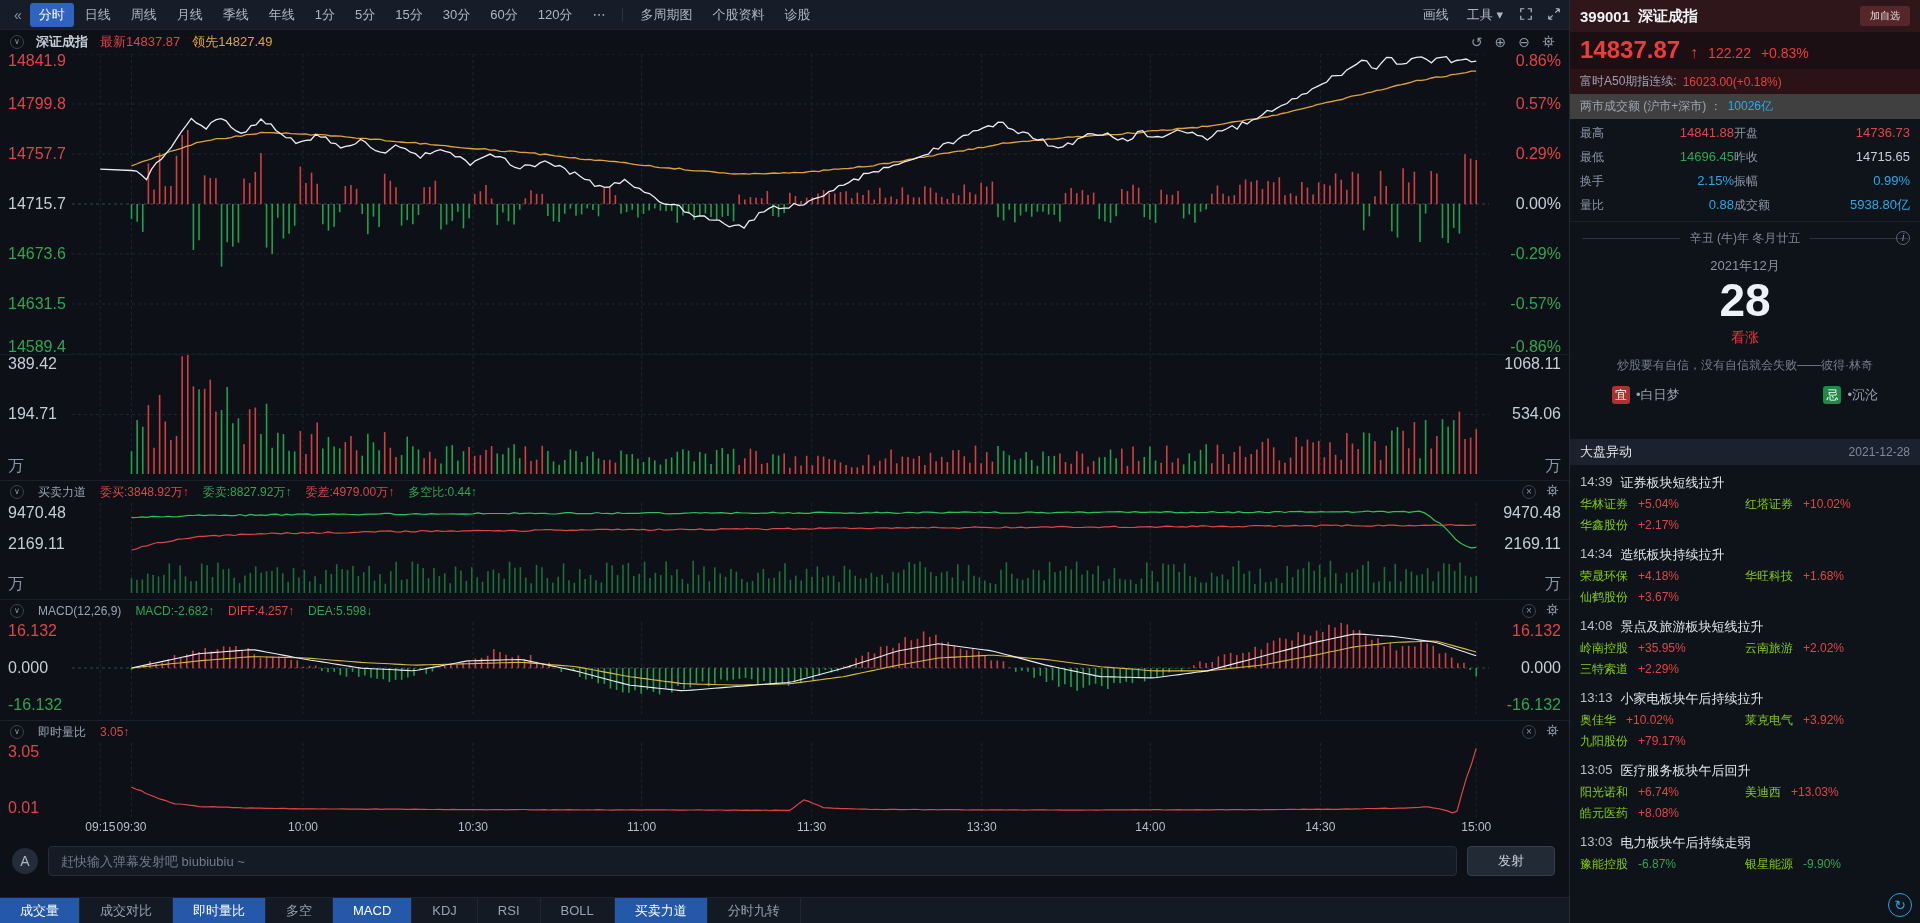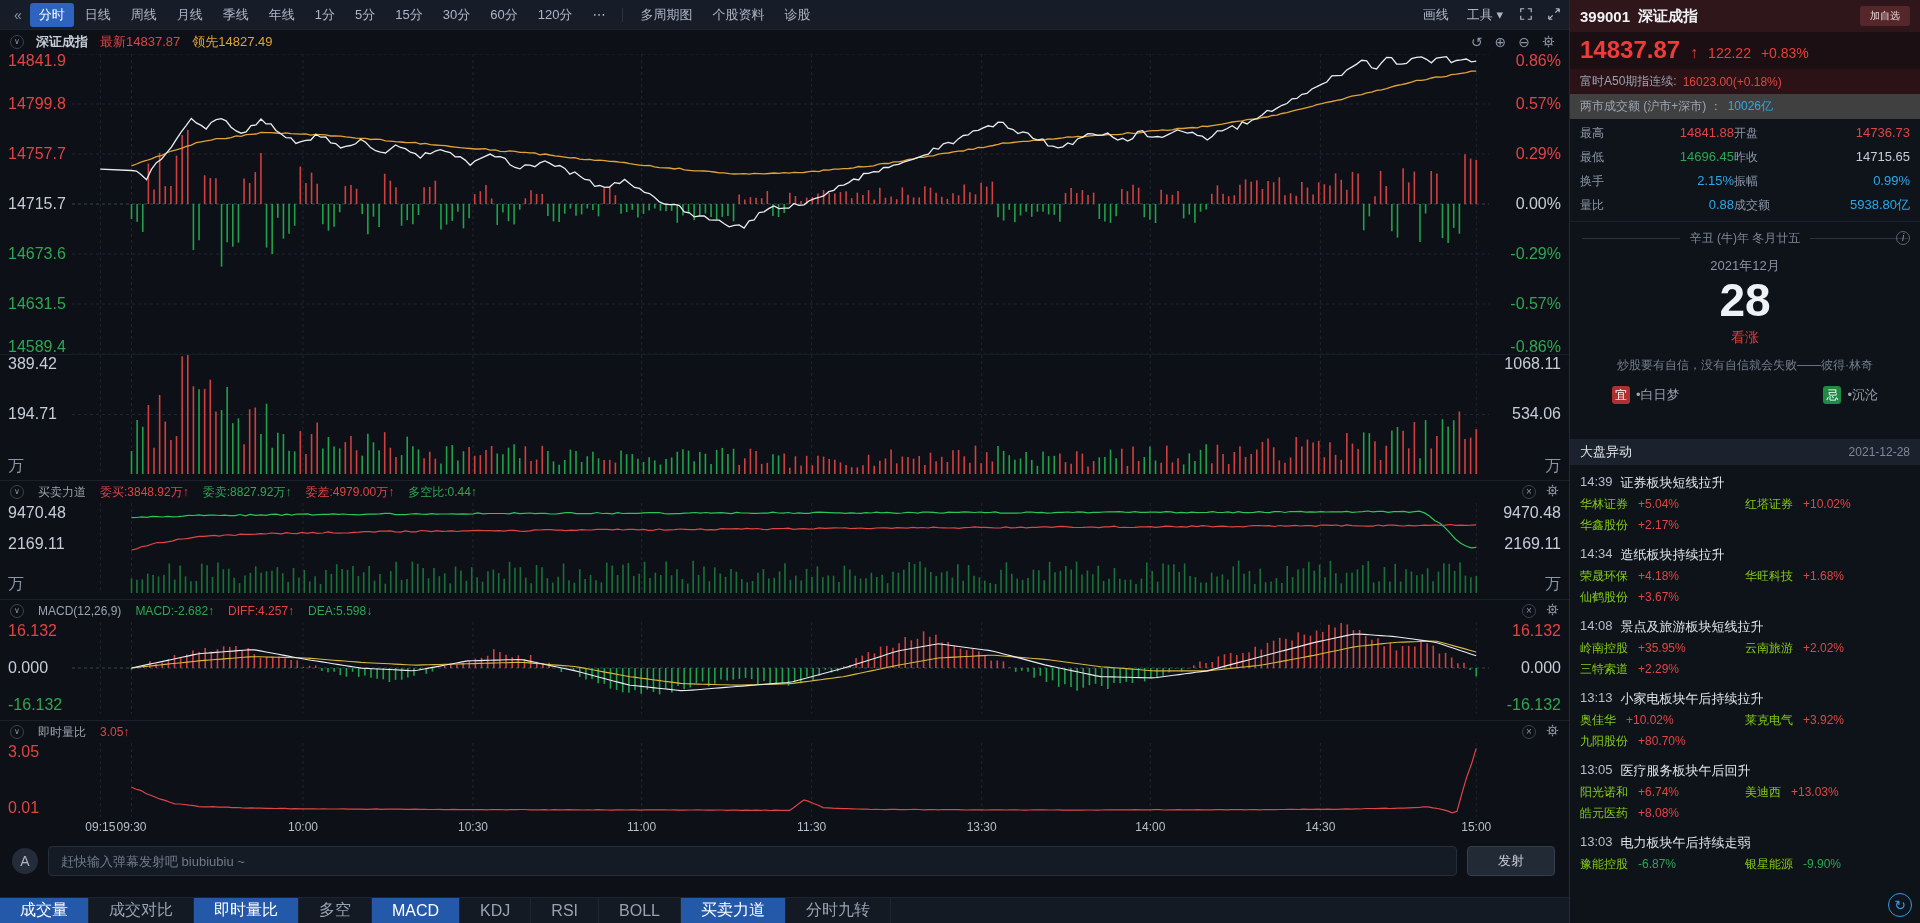--- a/index.html
+++ b/index.html
@@ -66,21 +66,21 @@
 .danmaku{display:flex;align-items:center;gap:10px;padding:7px 14px 7px 12px;flex:none;margin-top:2px}
 .avatar{width:26px;height:26px;flex:none;border-radius:50%;background:#232c38;color:#aeb6c4;
   display:flex;align-items:center;justify-content:center;font-size:14px}
 .dm-input{flex:1;height:30px;background:#151b25;border:1px solid #242d3a;border-radius:4px;
   color:#c6cdd8;padding:0 12px;font-size:13px;outline:none}
 .dm-input::placeholder{color:#707a8a}
 .dm-send{width:88px;height:30px;flex:none;background:#222a36;border:1px solid #343e4e;border-radius:4px;
   color:#c6cdd8;font-size:13px;cursor:pointer}
 
 .tabs{margin-top:auto;height:26px;flex:none;display:flex;background:#141a24;border-top:1px solid #1c242e}
-.tab{padding:0 20px;display:flex;align-items:center;justify-content:center;font-size:16px;
+.tab{padding:0 20px;display:flex;align-items:center;justify-content:center;font-size:13px;
   color:#97a2b2;border-right:1px solid #1e2631;cursor:pointer;white-space:nowrap}
 .tab.active{background:#2458a8;color:#fff}
 
 .rp{width:351px;display:flex;flex-direction:column;background:#0e1219;border-left:1px solid #232b36;
   overflow:hidden;position:relative}
 .rp-header{height:32px;flex:none;background:#2e161a;display:flex;align-items:center;gap:8px;padding:0 10px}
 .rp-code,.rp-name{font-size:15px;font-weight:bold;color:#f0f2f5}
 .rp-add{margin-left:auto;background:#55262a;color:#ecdcdc;padding:3px 10px;border-radius:3px;font-size:10px;cursor:pointer}
 .rp-price-row{flex:none;display:flex;align-items:baseline;gap:10px;padding:4px 10px 5px;background:#1c0f13}
 .rp-price{font-size:24px;font-weight:bold;color:#f03b3b}
@@ -1460,21 +1460,21 @@
       </div>
 
       <div class="news-item">
         <div class="ni-head">
             <span class="ni-time">13:13</span>
             <span>小家电板块午后持续拉升</span>
           </div>
         <div class="ni-stocks">
           <span class="stock"><span class="name">奥佳华</span><span class="cr">+10.02%</span></span>
           <span class="stock"><span class="name">莱克电气</span><span class="cr">+3.92%</span></span>
-          <span class="stock"><span class="name">九阳股份</span><span class="cr">+80.70%</span></span>
+          <span class="stock"><span class="name">九阳股份</span><span class="cr">+79.17%</span></span>
         </div>
       </div>
 
       <div class="news-item">
         <div class="ni-head">
             <span class="ni-time">13:05</span>
             <span>医疗服务板块午后回升</span>
           </div>
         <div class="ni-stocks">
           <span class="stock"><span class="name">阳光诺和</span><span class="cr">+6.74%</span></span>

